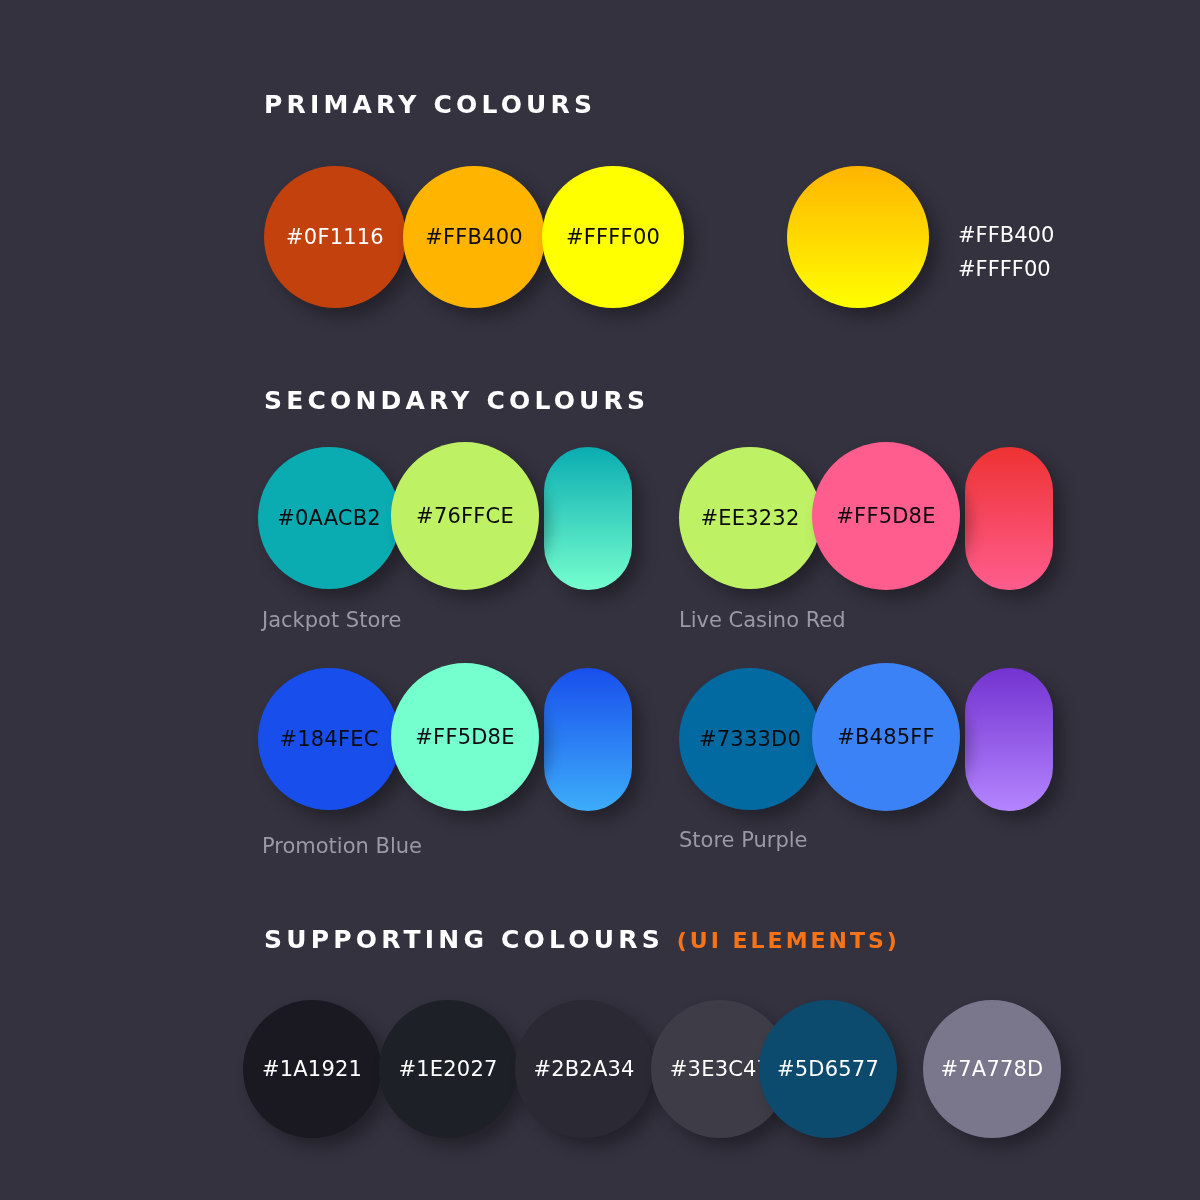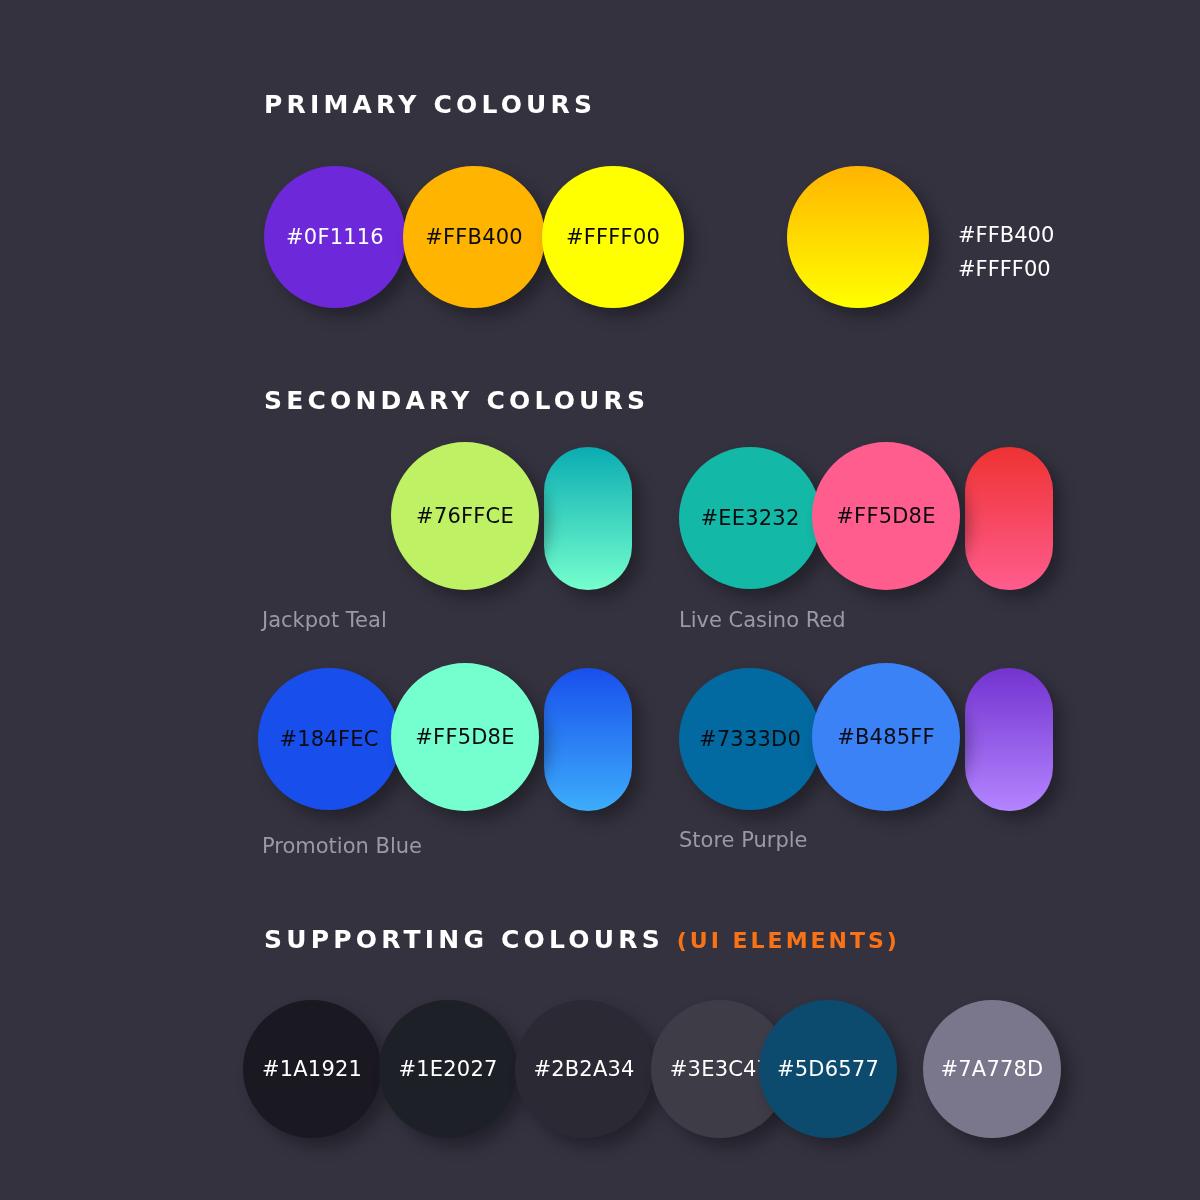--- a/index.html
+++ b/index.html
@@ -94,43 +94,46 @@
 <body style="background: rgb(52, 50, 63);">
 
 <div class="side-title-wrap">
   
 </div>
 
 <div class="content">
 
   <div class="section-heading" style="left:264px; top:90px;">PRIMARY COLOURS</div>
 
-  <div class="swatch circle" id="p0" style="left: 264px; top: 166px; width: 142px; height: 142px; z-index: 1; background: #6d28d9;">
+  <div class="swatch circle" id="p0" style="left: 264px; top: 166px; width: 142px; height: 142px; z-index: 1; background: #c2410c;">
     <span class="swatch-label light">#0F1116</span>
   </div>
   <div class="swatch circle" id="p1" style="left: 403px; top: 166px; width: 142px; height: 142px; z-index: 2; background: rgb(255, 180, 0);">
     <span class="swatch-label dark">#FFB400</span>
   </div>
   <div class="swatch circle" id="p2" style="left: 542px; top: 166px; width: 142px; height: 142px; z-index: 3; background: rgb(255, 255, 0);">
     <span class="swatch-label dark">#FFFF00</span>
   </div>
 
   <div class="swatch circle" id="pgrad" style="left: 787px; top: 166px; width: 142px; height: 142px; z-index: 1; background: linear-gradient(rgb(255, 180, 0) 0%, rgb(255, 255, 0) 100%);"></div>
   <div class="gradient-caption" style="left:958px; top:223px;">#FFB400</div>
   <div class="gradient-caption" style="left:958px; top:257px;">#FFFF00</div>
 
   <div class="section-heading" style="left:264px; top:386px;">SECONDARY COLOURS</div>
 
+  <div class="swatch circle" id="s0a" style="left: 258px; top: 447px; width: 142px; height: 142px; z-index: 1; background: rgb(10, 172, 178);">
+    <span class="swatch-label dark">#0AACB2</span>
+  </div>
   <div class="swatch circle" id="s0b" style="left: 391px; top: 442px; width: 148px; height: 148px; z-index: 2; background: #bef264;">
     <span class="swatch-label dark">#76FFCE</span>
   </div>
   <div class="swatch pill" id="s0g" style="left: 544px; top: 447px; width: 88px; height: 143px; z-index: 1; background: linear-gradient(rgb(10, 172, 178) 0%, rgb(118, 255, 206) 100%);"></div>
-  <div class="group-name" style="left:262px; top:608px;">Jackpot Teal</div>
+  <div class="group-name" style="left:262px; top:608px;">Jackpot Store</div>
 
-  <div class="swatch circle" id="s1a" style="left: 679px; top: 447px; width: 142px; height: 142px; z-index: 1; background: #14b8a6;">
+  <div class="swatch circle" id="s1a" style="left: 679px; top: 447px; width: 142px; height: 142px; z-index: 1; background: #bef264;">
     <span class="swatch-label dark">#EE3232</span>
   </div>
   <div class="swatch circle" id="s1b" style="left: 812px; top: 442px; width: 148px; height: 148px; z-index: 2; background: rgb(255, 93, 142);">
     <span class="swatch-label dark">#FF5D8E</span>
   </div>
   <div class="swatch pill" id="s1g" style="left: 965px; top: 447px; width: 88px; height: 143px; z-index: 1; background: linear-gradient(rgb(238, 50, 50) 0%, rgb(255, 93, 142) 100%);"></div>
   <div class="group-name" style="left:679px; top:608px;">Live Casino Red</div>
 
   <div class="swatch circle" id="s2a" style="left: 258px; top: 668px; width: 142px; height: 142px; z-index: 1; background: rgb(24, 79, 236);">
     <span class="swatch-label dark">#184FEC</span>

